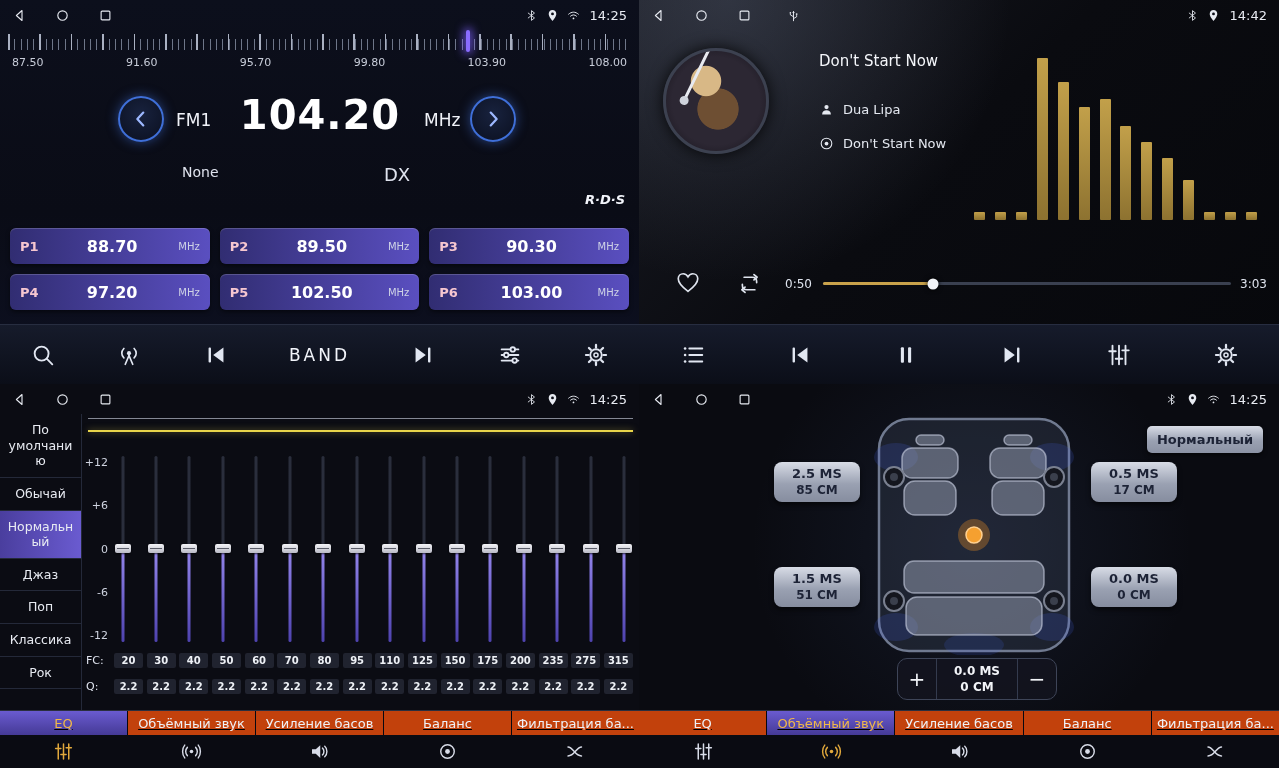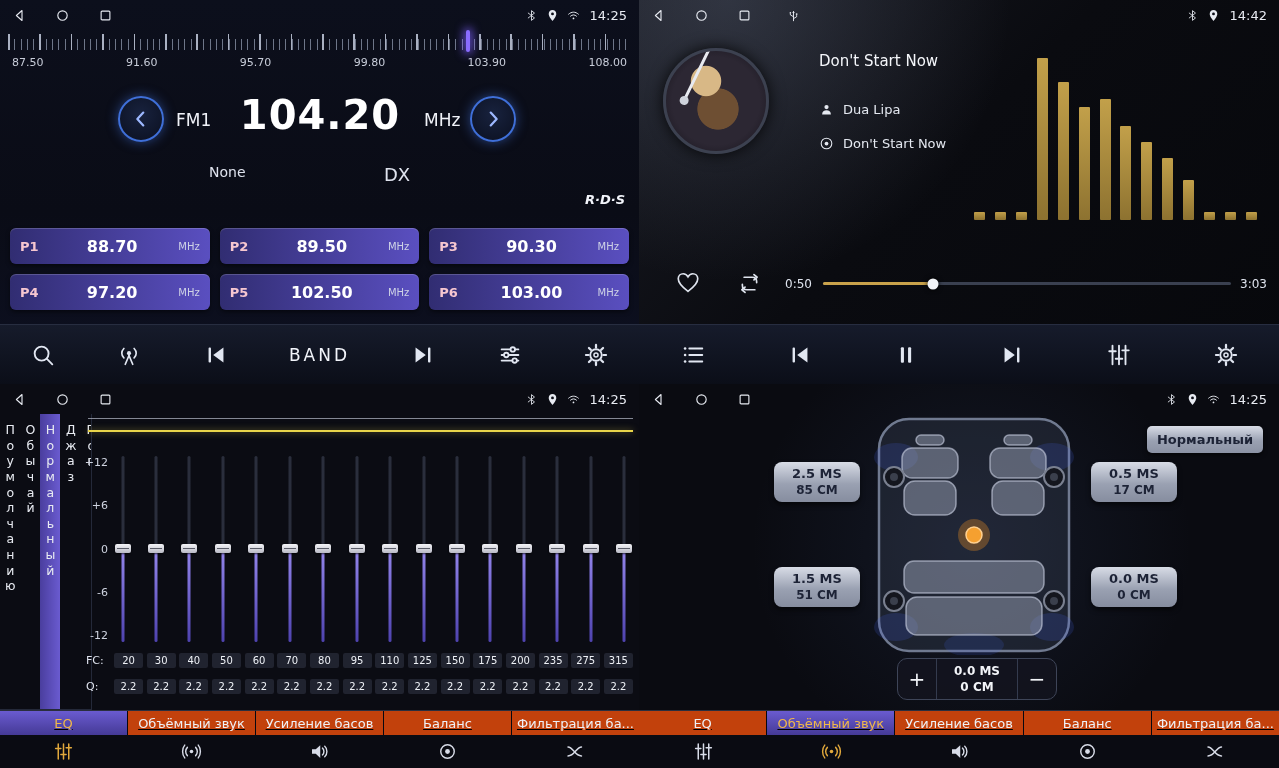--- a/index.html
+++ b/index.html
@@ -37,21 +37,21 @@
           background:radial-gradient(circle at 50% 38%,#18223e,#0b1020); border:2px solid #3f6fd8;
           color:#9db8ff; display:flex; align-items:center; justify-content:center;
           box-shadow:0 0 12px rgba(63,111,216,.55); }
   .chev svg { width:22px; height:22px; }
   .chev-left { left:118px; top:96px; }
   .chev-right { left:470px; top:96px; }
   .band-label { position:absolute; left:176px; top:110px; font-size:17px; color:#f0f2f8; }
   .freq-big { position:absolute; left:238px; width:164px; top:92px; text-align:center;
               font-size:40px; font-weight:bold; color:#fff; letter-spacing:1px; }
   .unit-label { position:absolute; left:424px; top:110px; font-size:17px; color:#f0f2f8; }
-  .sig-left  { position:absolute; left:182px; top:164px; font-size:14px; color:#dfe3ee;margin-left:27px; }
+  .sig-left  { position:absolute; left:182px; top:164px; font-size:14px; color:#dfe3ee; }
   .sig-right { position:absolute; left:384px; top:164px; font-size:18px; color:#dfe3ee; }
   .rds { position:absolute; right:14px; top:192px; font-size:13px; font-style:italic; font-weight:bold; color:#f2f4fa; }
   .preset-grid { position:absolute; left:10px; right:10px; top:228px; display:grid;
                  grid-template-columns:1fr 1fr 1fr; gap:10px; }
   .preset-pill { height:36px; border-radius:6px; display:flex; align-items:center; padding:0 10px;
                  background:linear-gradient(90deg,#312d72 0%,#5a4fc0 100%);
                  box-shadow:inset 0 1px 0 rgba(255,255,255,.18), 0 2px 4px rgba(0,0,0,.5); }
   .p-label { font-size:13px; color:#f6c7d0; width:26px; text-align:left;font-weight:bold; }
   .p-freq  { flex:1; text-align:center; font-size:16px; font-weight:bold; color:#fff; }
   .p-unit  { font-size:10px; color:#cfd3e6; }
@@ -92,22 +92,22 @@
   .elapsed { position:absolute; left:146px; top:11px; font-size:12px; }
   .progress { position:absolute; left:184px; right:48px; top:16px; height:3px; background:#3a4050; border-radius:2px; }
   .progress-fill { height:100%; background:#c9a24b; border-radius:2px; }
   .progress-knob { position:absolute; top:50%; transform:translate(-50%,-50%); width:11px; height:11px;
                    border-radius:50%; background:#f2f4f8; box-shadow:0 0 5px #000; }
   .duration { position:absolute; right:12px; top:11px; font-size:12px; }
   .pausewrap svg { width:24px; height:24px; }
 
   
   .q-eq { background:#0b0c13; }
-  .eq-sidebar { position:absolute; left:0; top:30px; bottom:58px; width:92px;
-                border-right:1px solid #242939; display:flex; flex-direction:row; overflow:hidden; }
+  .eq-sidebar { position:absolute; left:0; top:30px; bottom:58px; width:82px;
+                border-right:1px solid #242939; display:flex; flex-direction:column; overflow:hidden; }
   .eq-preset { padding:8px 5px; border-bottom:1px solid #242939; font-size:12.5px; text-align:center;
                color:#e8ebf2; line-height:1.25; overflow-wrap:anywhere; }
   .eq-preset.selected { background:linear-gradient(90deg,#4a3e9e,#6a5bd0); }
   .eq-line-gray  { position:absolute; left:88px; right:6px; top:34px; height:1px; background:#aeb2c0; opacity:.75; }
   .eq-line-yellow{ position:absolute; left:88px; right:6px; top:46px; height:2px; background:#e8d44a;
                    box-shadow:0 0 6px rgba(232,212,74,.5); }
   .eq-scale { position:absolute; left:82px; top:72px; height:186px; width:26px; display:flex;
               flex-direction:column; justify-content:space-between; align-items:flex-end;
               font-size:11px; color:#cfd4e0; }
   .eq-sliders { position:absolute; left:114px; right:6px; top:72px; height:186px;
@@ -116,21 +116,21 @@
   .eq-track { position:absolute; left:50%; transform:translateX(-50%); top:0; bottom:0; width:3px;
               border-radius:2px;
               background:linear-gradient(180deg,#2a2e3c 0,#2a2e3c var(--split,50%),#9486ec var(--split,50%),#4e42ae 100%); }
   .eq-handle { position:absolute; left:50%; transform:translateX(-50%); width:16px; height:9px;
                border-radius:2px; background:linear-gradient(180deg,#f4f4f7,#b9bac6);
                box-shadow:0 1px 2px rgba(0,0,0,.7); }
   .eq-handle::after { content:''; position:absolute; left:2px; right:2px; top:4px; height:1px; background:#5a5c68; }
   .fq-row { position:absolute; left:86px; right:6px; display:flex; align-items:center; }
   .fq-row.fc { top:269px; } .fq-row.q { top:295px; }
   .fq-label { width:28px; font-size:11px; color:#dfe3ee; }
-  .fq-cells { flex:1; display:flex; justify-content:space-between; }
+  .fq-cells { flex:1; display:flex; justify-content:space-between;font-weight:bold; }
   .fq-cell { width:29px; text-align:center; font-size:10px; color:#eef1f6; background:#20232f;
              border-radius:2px; padding:2px 0; }
 
   
   .tabbar { position:absolute; left:0; right:0; bottom:0; height:58px; z-index:6; }
   .tab-labels { display:flex; height:25px; background:#c2410c; border-top:1px solid #2a2e3e;text-decoration:underline; }
   .tab { flex:1; display:flex; align-items:center; justify-content:center; font-size:13px; color:#eef1f6;
          border-right:1px solid #060710; white-space:nowrap; overflow:hidden; }
   .tab:last-child { border-right:none; }
   .tab.selected { background:linear-gradient(180deg,#6a5bd0,#453a96); color:#f0b84a; }

